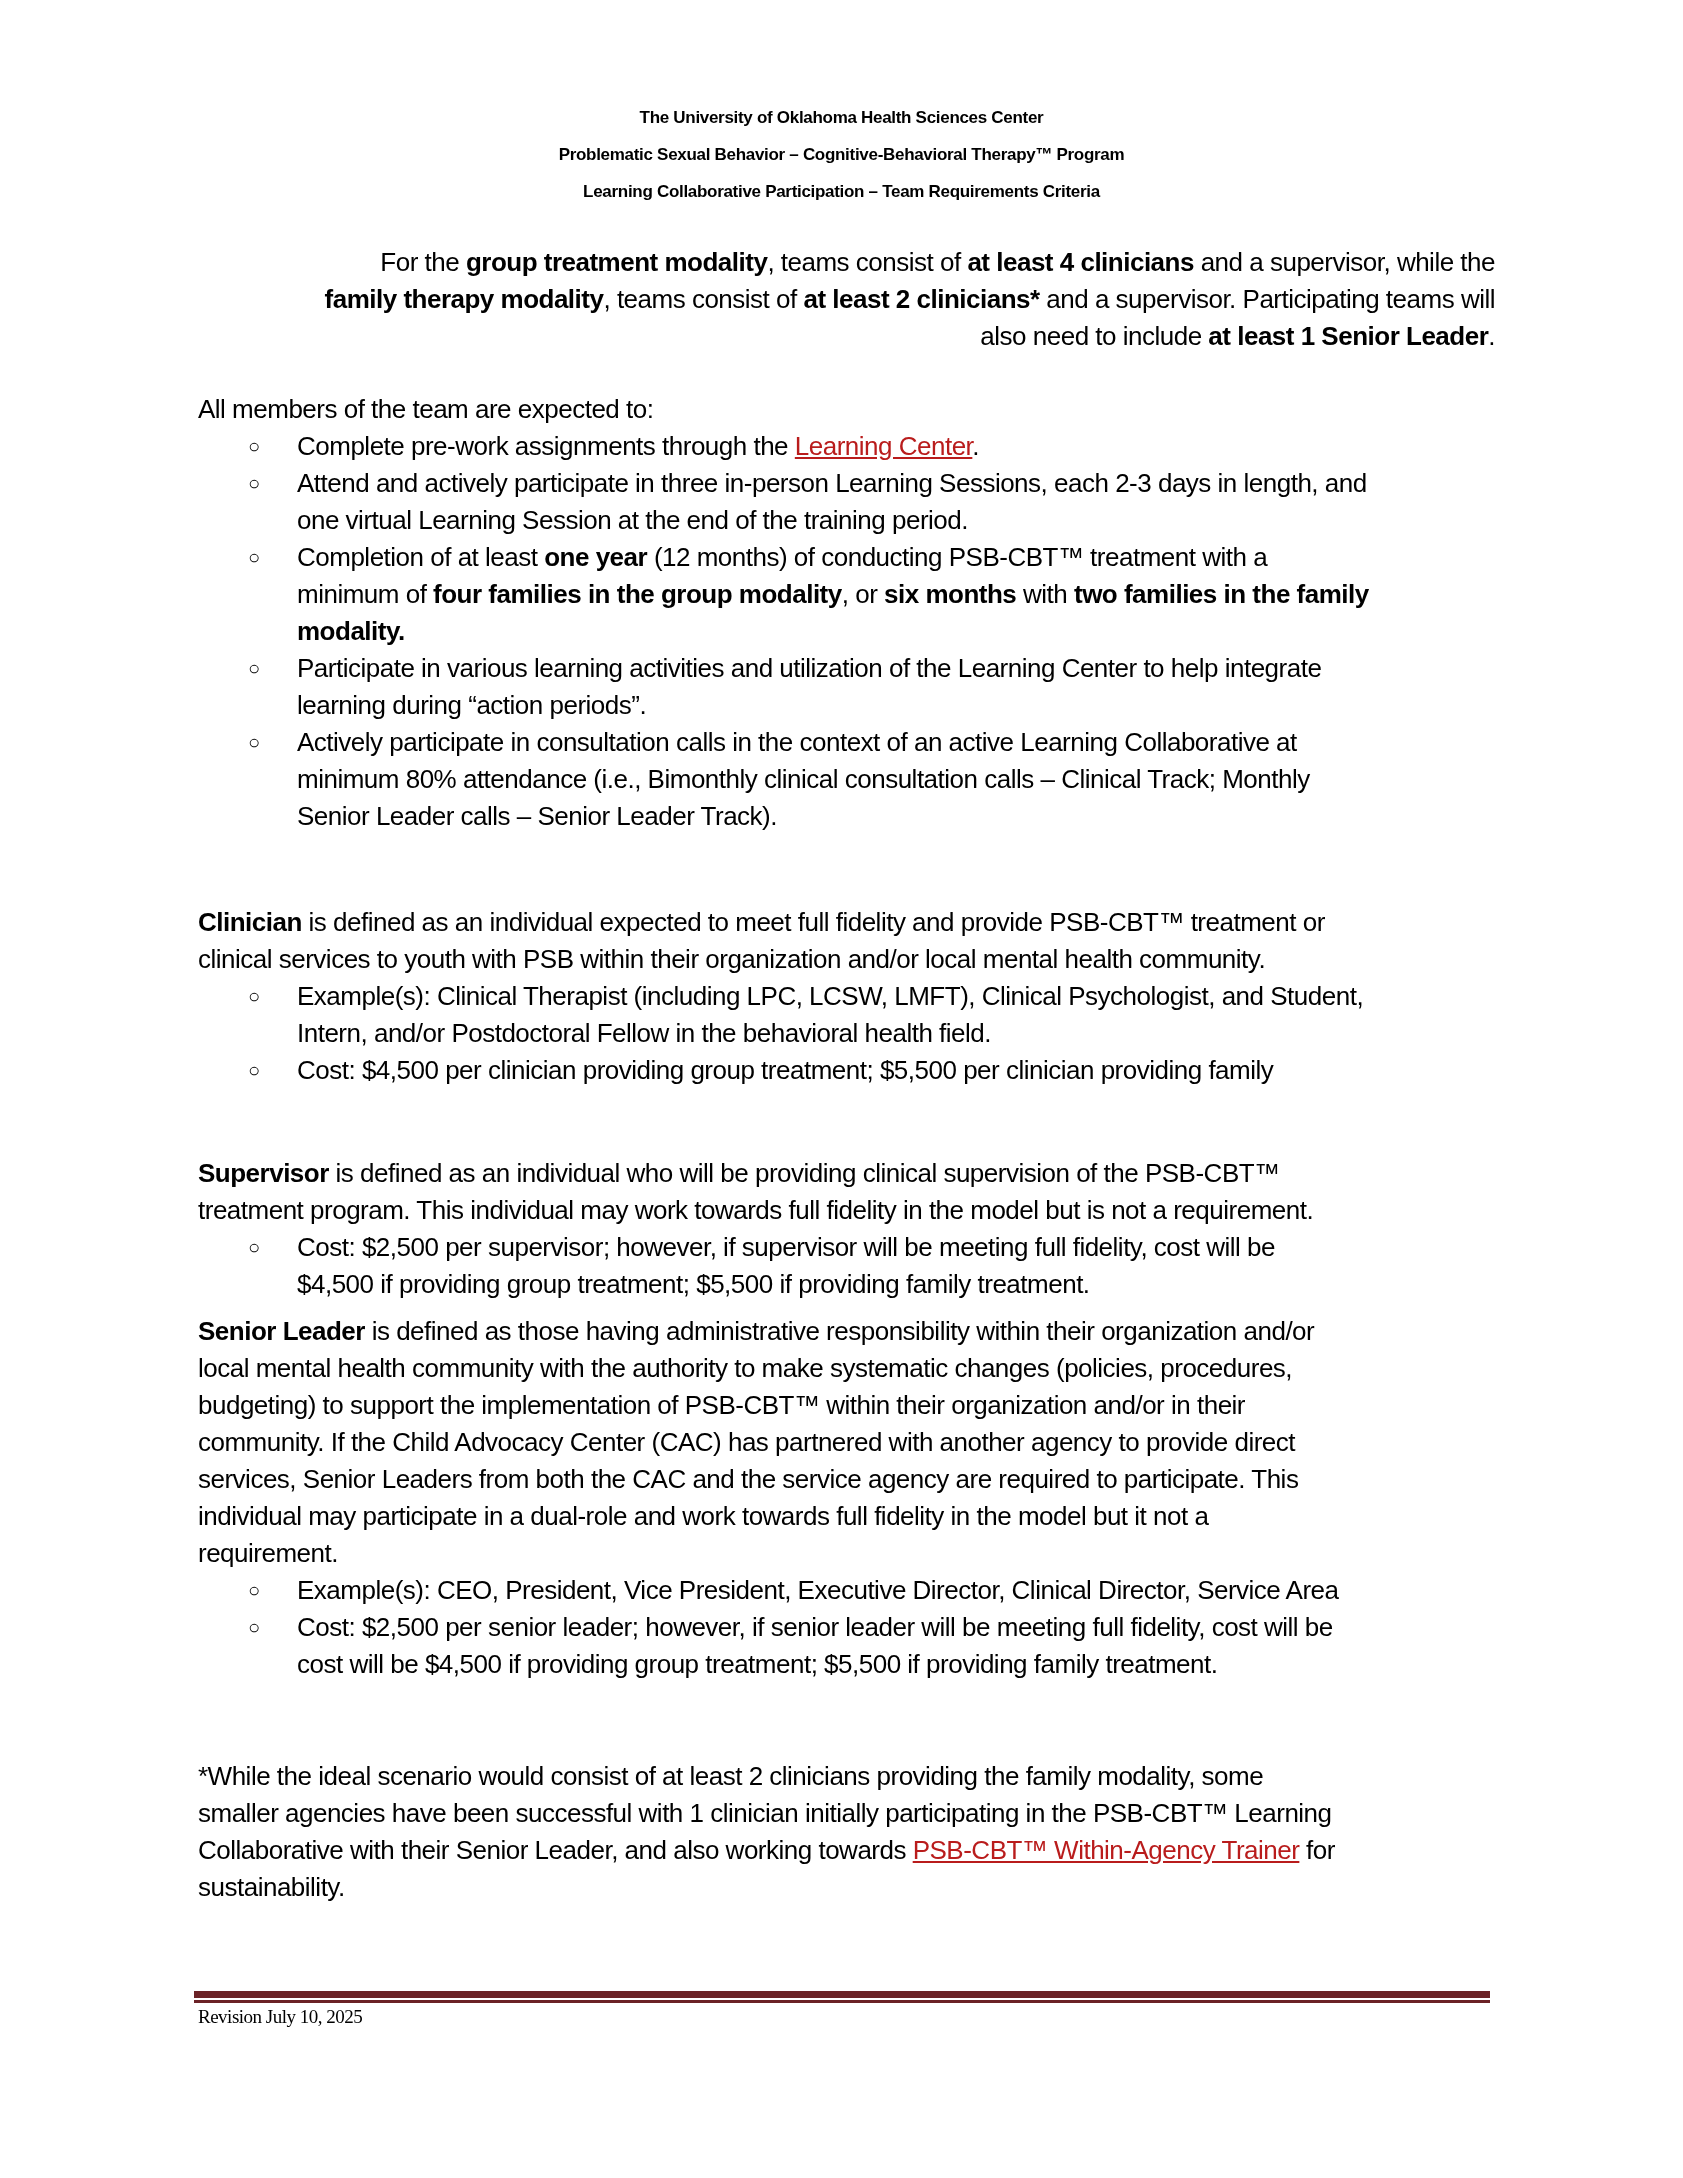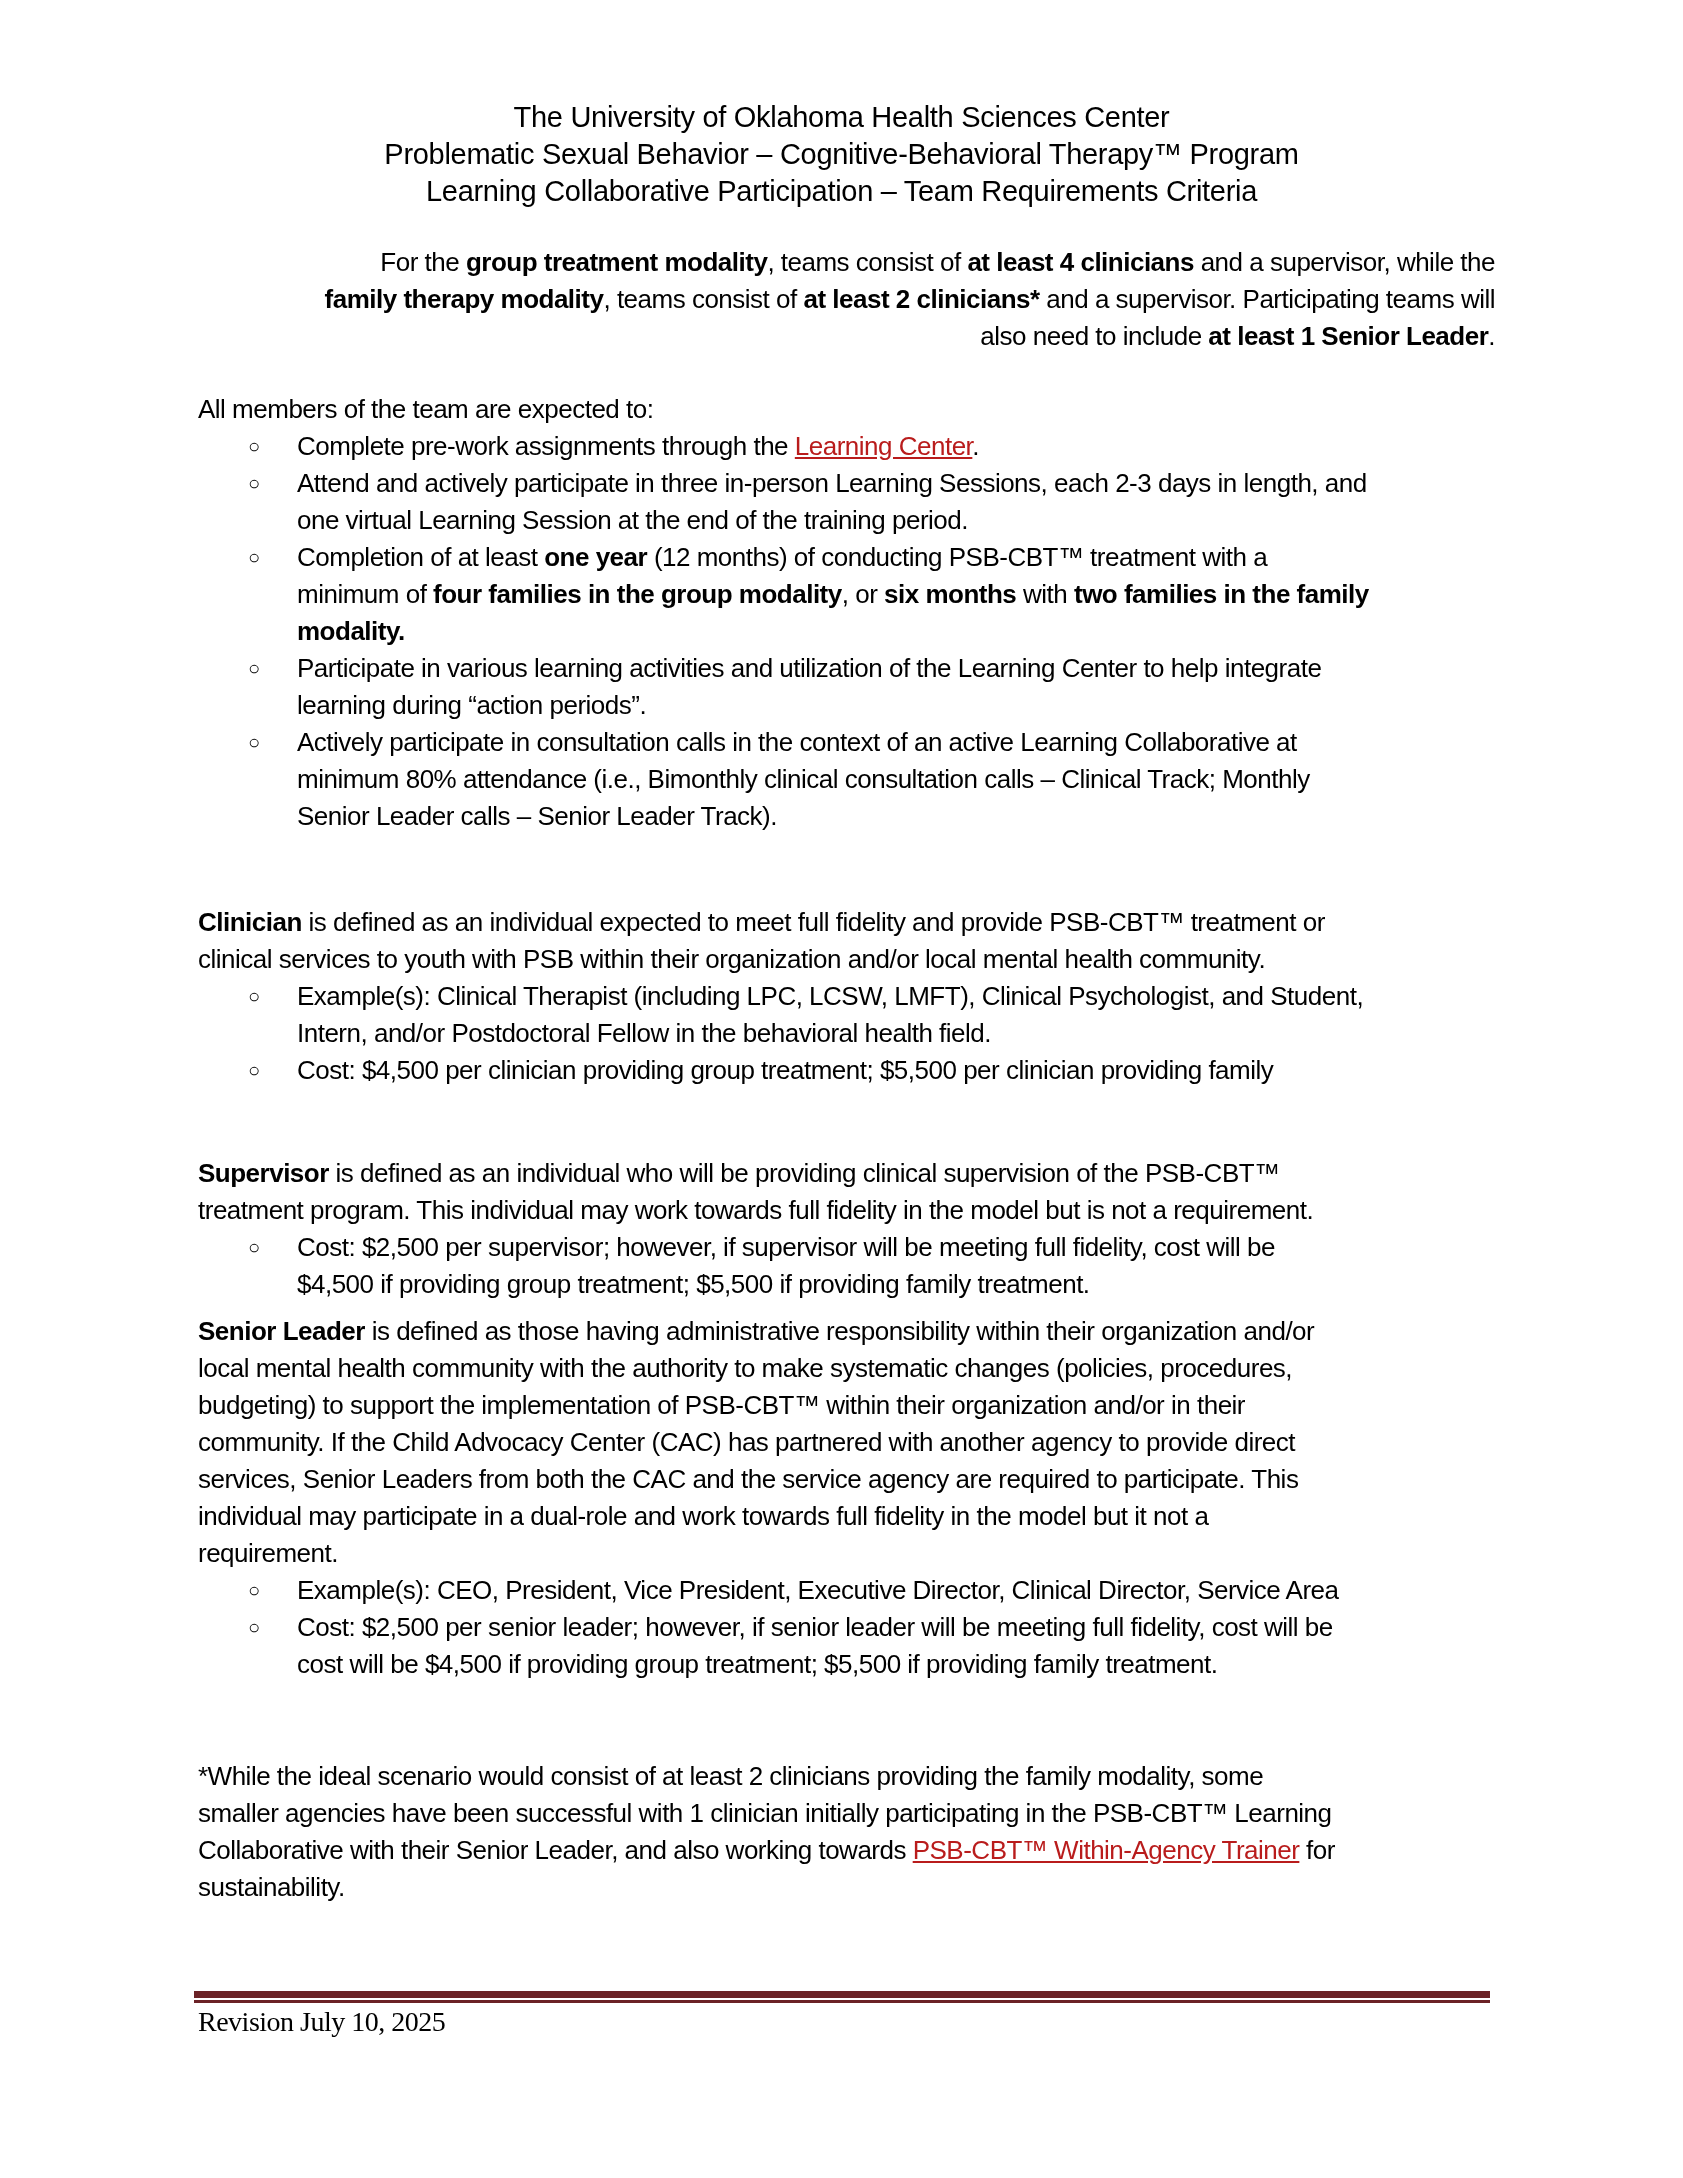--- a/index.html
+++ b/index.html
@@ -1,30 +1,30 @@
 <!DOCTYPE html>
 <html><head>
 <meta charset="utf-8">
 <style>
   html, body { margin:0; padding:0; background:#ffffff; }
   body { width:1683px; height:2178px; position:relative; overflow:hidden;
          font-family:"Liberation Sans", sans-serif; color:#000; }
   .page { position:absolute; left:0; top:0; width:1683px; height:2178px; }
   .titles { position:absolute; left:0; top:99px; width:1683px; text-align:center; }
-  .titles div { font-weight:normal; font-size:29px; line-height:37px; letter-spacing:-0.3px; }
+  .titles div { font-weight:bold; font-size:17px; line-height:37px; letter-spacing:-0.3px; }
   .body { position:absolute; left:198px; width:1297px; font-size:26px; line-height:37px; letter-spacing:-0.5px; }
   .line { display:block; white-space:nowrap; }
   ul.olist { list-style:none; margin:0; padding:0; }
   ul.olist li { position:relative; padding-left:99px; }
   ul.olist li .bullet { position:absolute; left:50px; top:0; font-size:20px; }
   b { font-weight:bold; }
   a.link { color:#b91c1c; text-decoration:underline; }
   .rule-thick { position:absolute; left:194px; width:1296px; top:1991px; height:7px; background:#6b2226; }
   .rule-thin { position:absolute; left:194px; width:1296px; top:2000px; height:3px; background:#6b2226; }
-  .footer { position:absolute; left:198px; top:2006px; font-family:"Liberation Serif", serif; font-size:28px; letter-spacing:-0.5px; }
+  .footer { position:absolute; left:198px; top:2006px; font-family:"Liberation Serif", serif; font-size:19px; letter-spacing:-0.5px; }
 </style>
 </head>
 <body>
 
 <div class="page">
 
   <div class="titles">
     <div>The University of Oklahoma Health Sciences Center</div>
     <div>Problematic Sexual Behavior – Cognitive-Behavioral Therapy™ Program</div>
     <div>Learning Collaborative Participation – Team Requirements Criteria</div>

